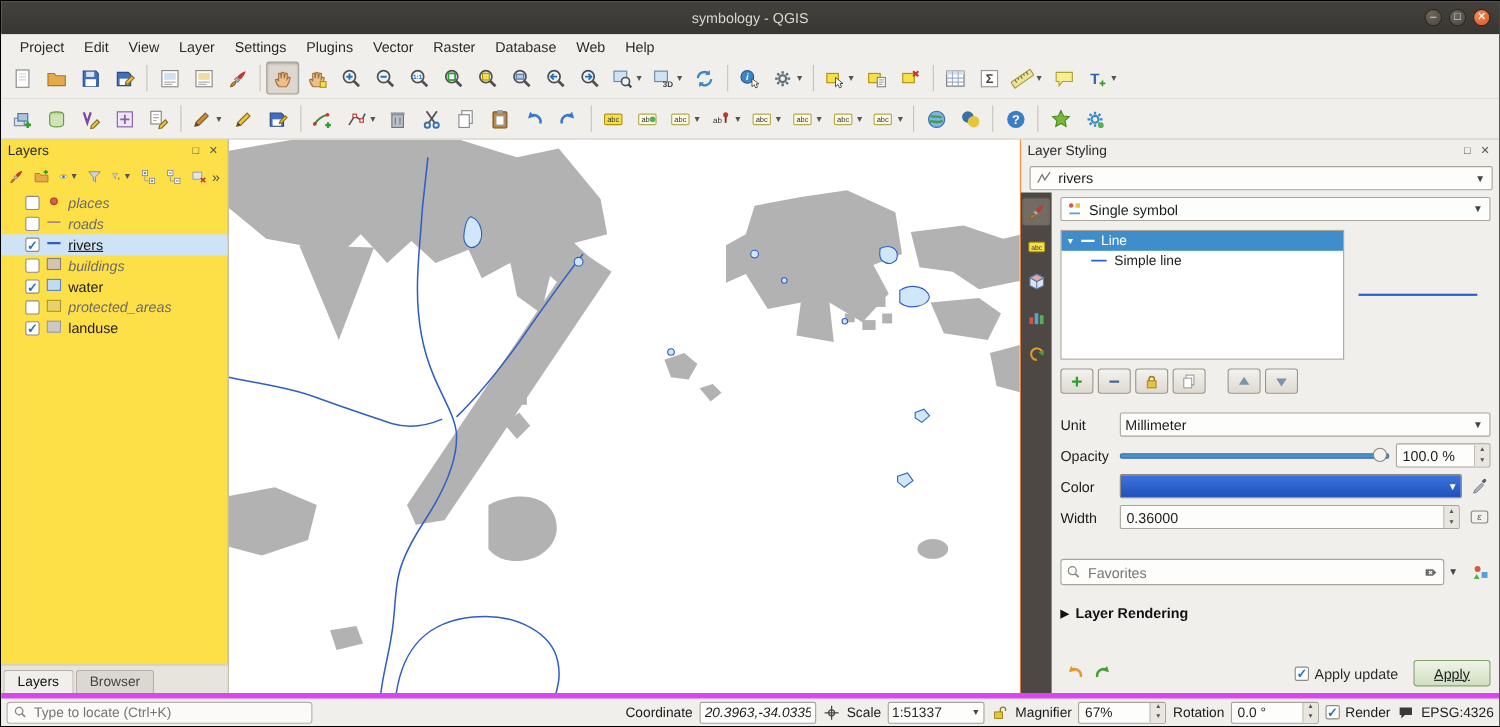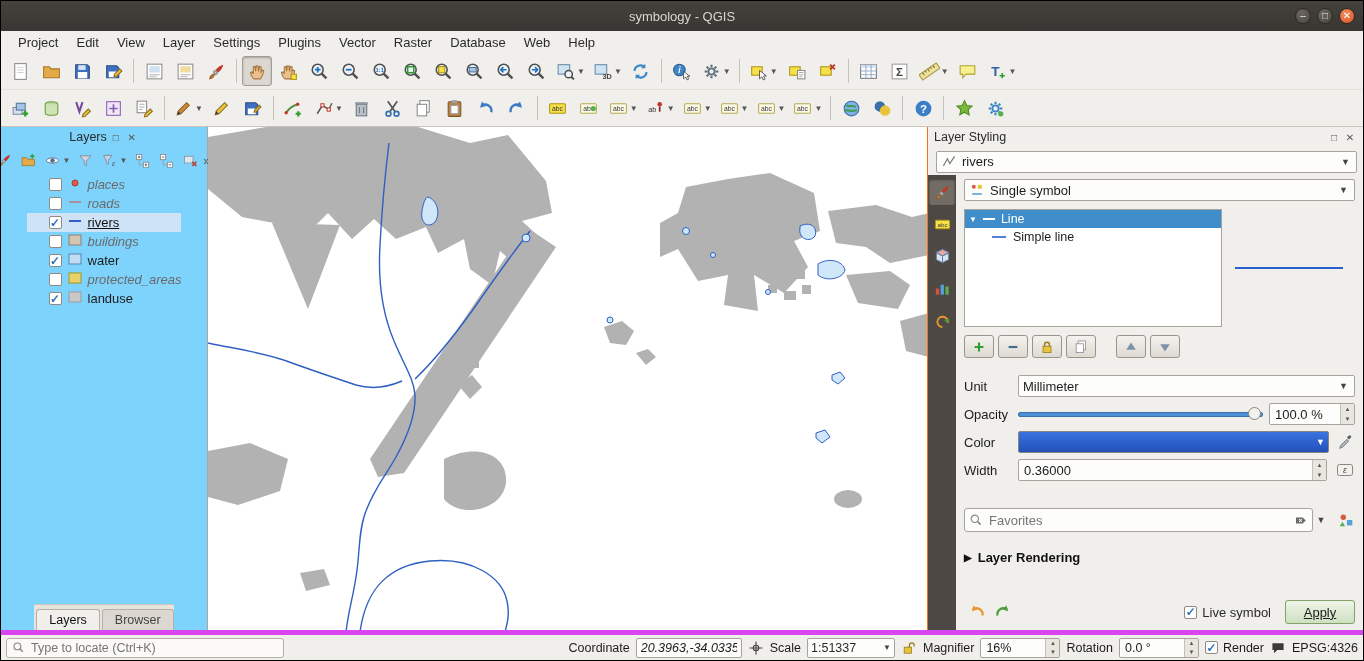--- a/index.html
+++ b/index.html
@@ -18,21 +18,21 @@
   .toolbar{height:37px;display:flex;align-items:center;padding:0 4px;gap:1px;flex:0 0 37px;background:#f0efeb;}
   #toolbar-main{border-bottom:1px solid #e3e0da;}
   #toolbar-edit{border-bottom:1px solid #c9c5bd;}
   .tbtn{height:30px;min-width:30px;padding:0 2px;display:flex;align-items:center;justify-content:center;border-radius:3px;border:1px solid transparent;}
   .tbtn.active{background:#dcd8d1;border:1px solid #a39e95;box-shadow:inset 0 1px 2px rgba(0,0,0,.25);}
   .tbtn .dd-arrow{font-size:8px;color:#555;margin-left:1px;}
   .tsep{width:1px;height:24px;background:#c6c2ba;margin:0 4px;}
   
   #main{flex:1;display:flex;min-height:0;}
   
-  #layers-panel{width:207px;flex:0 0 207px;border-right:1px solid #aaa69e;display:flex;flex-direction:column;background:#7dd3fc;align-items:center;}
+  #layers-panel{width:207px;flex:0 0 207px;border-right:1px solid #aaa69e;display:flex;flex-direction:column;background:#fde047;}
   .panel-header{height:20px;display:flex;align-items:center;padding:0 6px;font-size:12.5px;color:#2b2b2b;flex:0 0 20px;}
   .panel-header .ph-title{flex:1;}
   .ph-btn{width:14px;height:14px;display:flex;align-items:center;justify-content:center;font-size:10px;color:#555;margin-left:2px;}
   #layers-toolbar{height:26px;display:flex;align-items:center;padding:0 3px;gap:1px;flex:0 0 26px;}
   #layers-toolbar .tbtn{height:22px;min-width:22px;}
   #layers-toolbar svg{width:17px;height:17px;}
   .overflow-chevron{margin-left:auto;color:#555;font-size:13px;padding-right:4px;}
   #layers-list{flex:1;overflow:hidden;padding-top:2px;}
   .layer-row{height:19px;display:flex;align-items:center;padding-left:22px;gap:5px;}
   .layer-row.selected{background:#cfe3f7;}
@@ -935,21 +935,21 @@
                 </svg>
               </div>
             <div class="tbtn">
                 <svg width="20" height="20" viewBox="0 0 20 20">
                   <path d="M4.5 13.5A6 6 0 0 1 14 7.5" fill="none" stroke="#4a9e3a" stroke-width="2.2"></path>
                   <path d="M13.4 3.4l1.8 5.8-5.8-1.6z" fill="#4a9e3a"></path>
                 </svg>
               </div>
             <div class="live-update">
               <span class="cb">✓</span>
-              <span>Live symbol</span>
+              <span>Apply update</span>
             </div>
             <div id="apply-btn">
                 <span>Apply</span>
               </div>
           </div>
 
         </div>
       </div>
     </div>
 
@@ -980,21 +980,21 @@
       <span class="combo-arrow">▼</span>
     </div>
     <span class="sb-icon">
         <svg width="16" height="16" viewBox="0 0 20 20">
           <rect x="4" y="9" width="9" height="7.5" fill="#e8c33c" stroke="#9a7d1a"></rect>
           <path d="M10.5 9V6.5a3 3 0 0 1 6 0V8" fill="none" stroke="#9a7d1a" stroke-width="1.6"></path>
         </svg>
       </span>
     <span class="sb-label">Magnifier</span>
     <div class="spin sb" style="width:80px">
-      <span class="val">16%</span>
+      <span class="val">67%</span>
       <span class="arrows">
           <span>▲</span>
           <span>▼</span>
         </span>
     </div>
     <span class="sb-label">Rotation</span>
     <div class="spin sb" style="width:80px">
       <span class="val">0.0 °</span>
       <span class="arrows">
           <span>▲</span>

